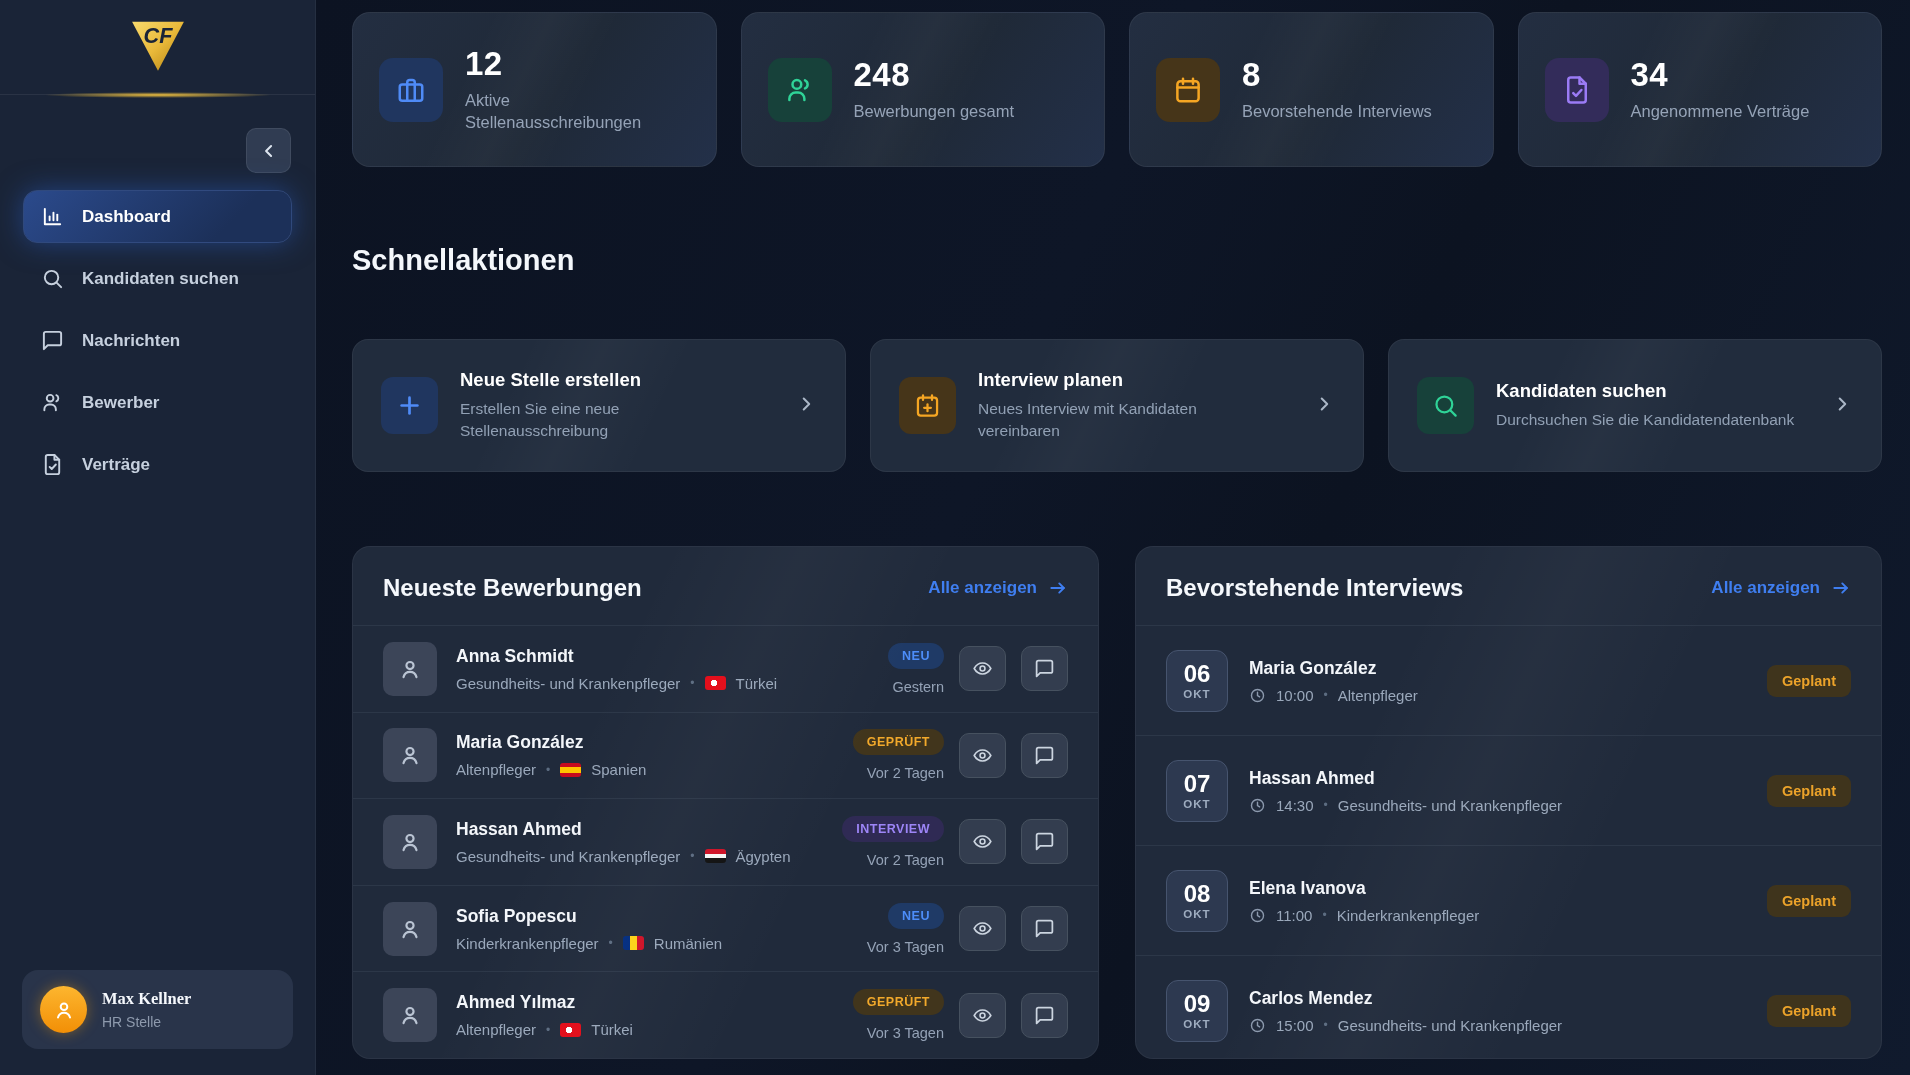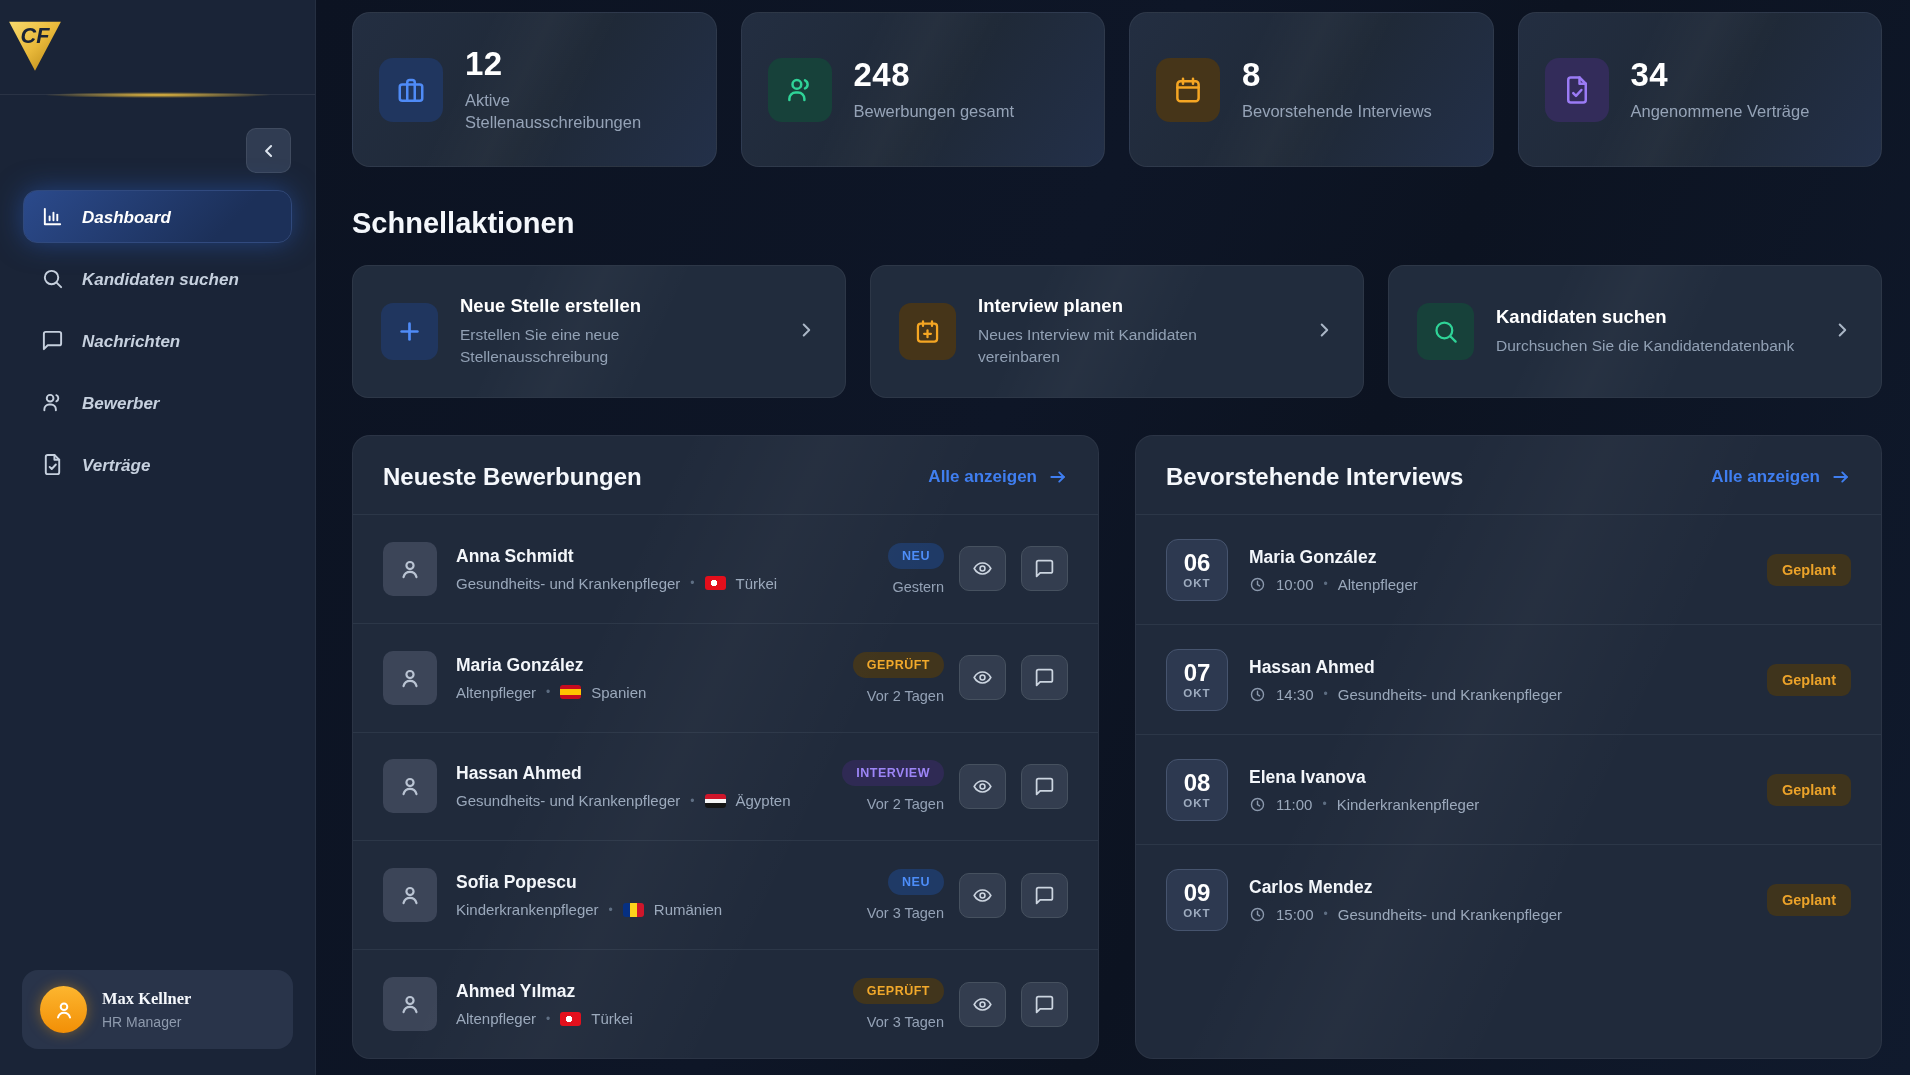--- a/index.html
+++ b/index.html
@@ -2,43 +2,43 @@
 <html><head>
 <meta charset="utf-8">
 <style>
   html,body{margin:0;padding:0;background:#0a1120;}
   body{width:1910px;height:1075px;overflow:hidden;font-family:"Liberation Sans",sans-serif;color:#e2e8f0;}
   *{box-sizing:border-box;}
   .app{display:flex;width:1910px;height:1075px;background:#0d1524;}
 
   
   .sidebar{width:316px;flex-shrink:0;background:#1a2437;border-right:1px solid rgba(255,255,255,.05);display:flex;flex-direction:column;}
-  .logo-wrap{height:94px;display:flex;align-items:center;justify-content:flex-start;}
+  .logo-wrap{height:94px;display:flex;align-items:center;justify-content:center;}
   .logo-wrap svg{width:70px;height:66px;}
   .logo-divider{height:8px;position:relative;border-top:1px solid rgba(255,255,255,.07);}
   .logo-divider::after{content:"";position:absolute;top:-3px;left:50%;transform:translateX(-50%);width:230px;height:6px;border-radius:50%;
     background:radial-gradient(closest-side,rgba(246,197,62,.95),rgba(246,197,62,0));filter:blur(.5px);}
   .collapse-btn{align-self:flex-end;margin:26px 24px 4px 0;width:45px;height:45px;border-radius:10px;background:#303c52;
     border:1px solid rgba(255,255,255,.08);color:#dde5ef;display:flex;align-items:center;justify-content:center;cursor:pointer;}
   .nav{display:flex;flex-direction:column;gap:11px;margin-top:14px;}
-  .nav-item{display:flex;align-items:flex-end;gap:18px;margin:0 24px;padding:14px 17px;border-radius:13px;color:#c6d0de;
-    font-size:17px;font-weight:700;cursor:pointer;font-style:italic;}
+  .nav-item{display:flex;align-items:center;gap:18px;margin:0 24px;padding:14px 17px;border-radius:13px;color:#c6d0de;
+    font-size:17px;font-weight:700;cursor:pointer;}
   .nav-item svg{width:23px;height:23px;flex-shrink:0;}
   .nav-item.active{background:linear-gradient(135deg,#2b4a8c 0%,#1c3059 75%);color:#fff;
     box-shadow:0 0 28px rgba(42,94,196,.55);outline:1px solid rgba(120,160,255,.22);}
   .spacer{flex:1;}
   .user-card{margin:0 22px 26px;background:#29344a;border-radius:16px;padding:16px 18px;display:flex;align-items:center;gap:15px;}
   .avatar{width:47px;height:47px;border-radius:50%;background:linear-gradient(180deg,#fdb62f,#f28f06);display:flex;align-items:center;justify-content:center;color:#fff;flex-shrink:0;box-shadow:0 0 14px rgba(245,158,11,.4);}
   .avatar svg{width:24px;height:24px;}
   .user-name{font-size:16.5px;font-weight:700;color:#f5f8fc;margin-bottom:5px;font-family:Liberation Serif, serif;}
   .user-role{font-size:14px;color:#8e9aad;}
 
   
   .main{flex:1;min-width:0;padding:12px 28px 16px 36px;display:flex;flex-direction:column;
-    background:linear-gradient(115deg,#0c1322 0%,#0e1627 42%,#0c1321 60%,#101a2d 100%);}
+    background:linear-gradient(115deg,#0c1322 0%,#0e1627 42%,#0c1321 60%,#101a2d 100%);gap:37px;}
   .sheen{position:relative;overflow:hidden;}
   .sheen::before{content:"";position:absolute;inset:0;pointer-events:none;
     background:linear-gradient(115deg,transparent 32%,rgba(255,255,255,.028) 46%,transparent 62%);}
 
   .stats-row{display:flex;gap:24px;}
   .stat-card{flex:1;height:155px;background:linear-gradient(125deg,#232e41,#1f2937 55%,#233049);
     border:1px solid rgba(255,255,255,.06);border-radius:18px;padding:24px 26px;display:flex;align-items:center;gap:22px;}
   .icon-box{width:64px;height:64px;border-radius:14px;display:flex;align-items:center;justify-content:center;flex-shrink:0;}
   .icon-box svg{width:30px;height:30px;}
   .v-blue{background:#20365f;color:#4f8bf7;}
@@ -244,21 +244,21 @@
     <div class="spacer"></div>
 
     <div class="user-card">
       <div class="avatar">
         <svg viewBox="0 0 24 24">
             <use href="#i-user"></use>
           </svg>
       </div>
       <div>
         <div class="user-name">Max Kellner</div>
-        <div class="user-role">HR Manager</div>
+        <div class="user-role">HR Stelle</div>
       </div>
     </div>
   </aside>
 
   <main class="main">
 
     <div class="stats-row">
       <div class="stat-card sheen">
         <div class="icon-box v-blue">
             <svg viewBox="0 0 24 24">

